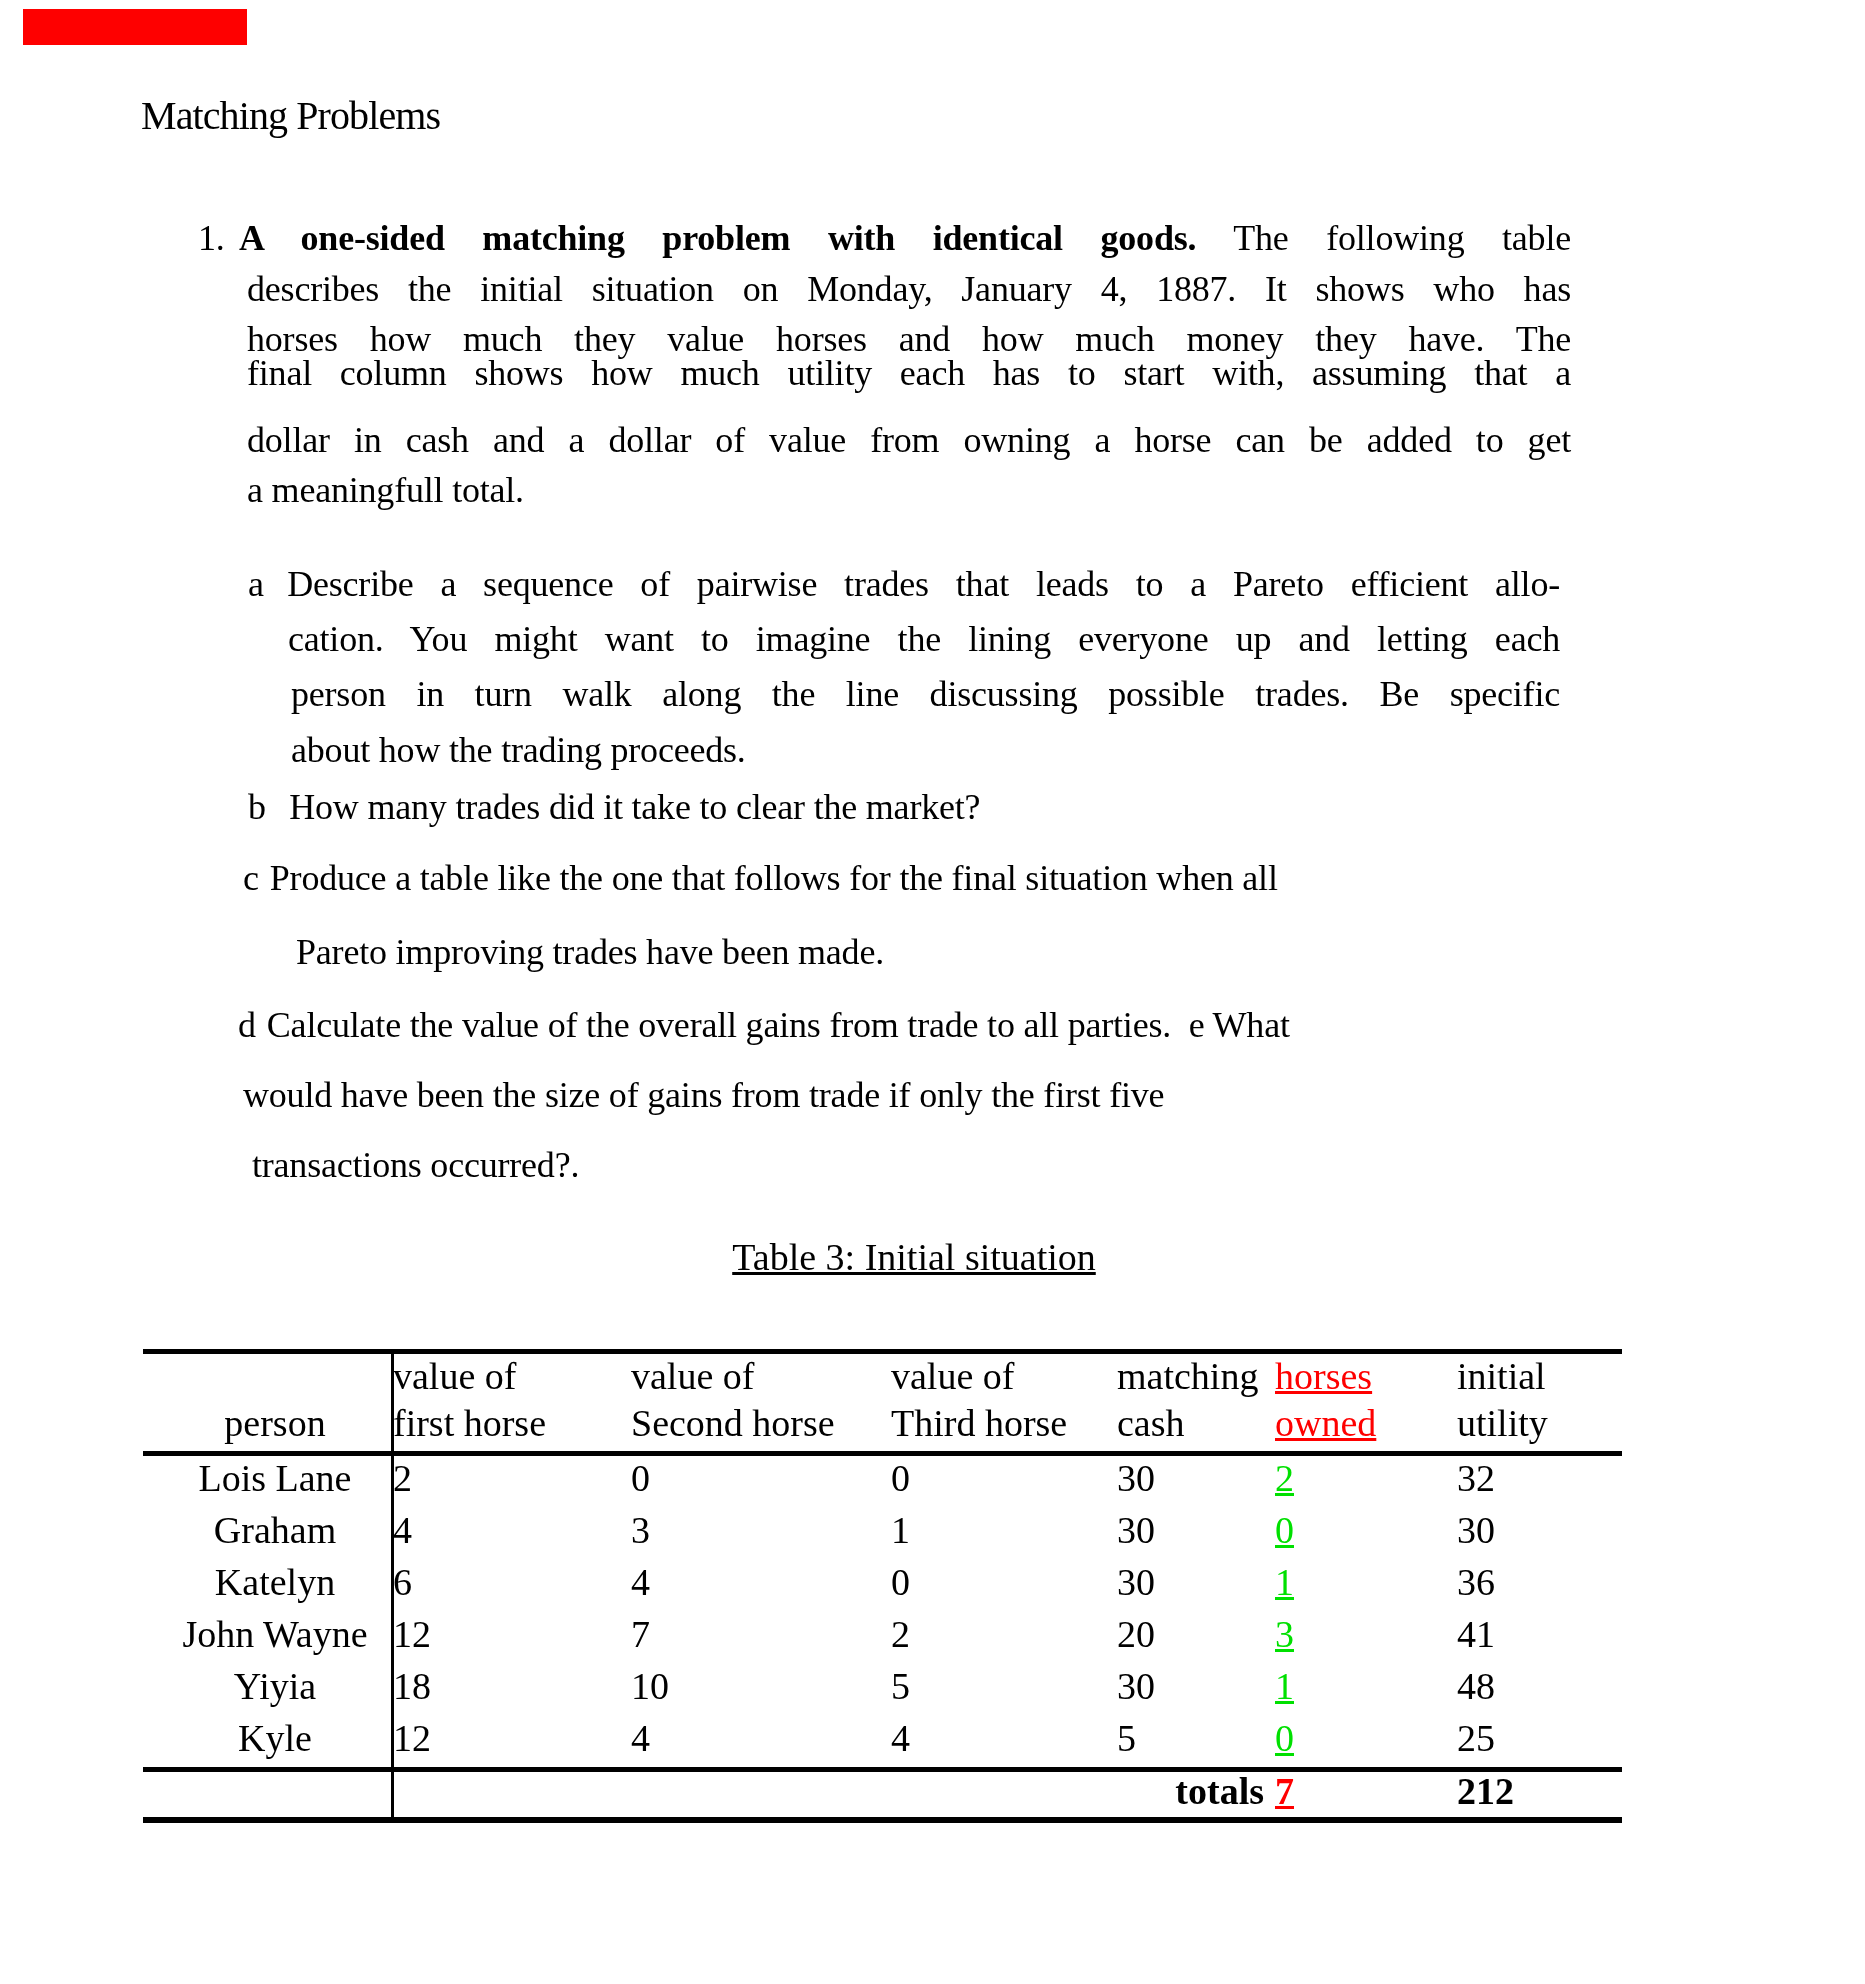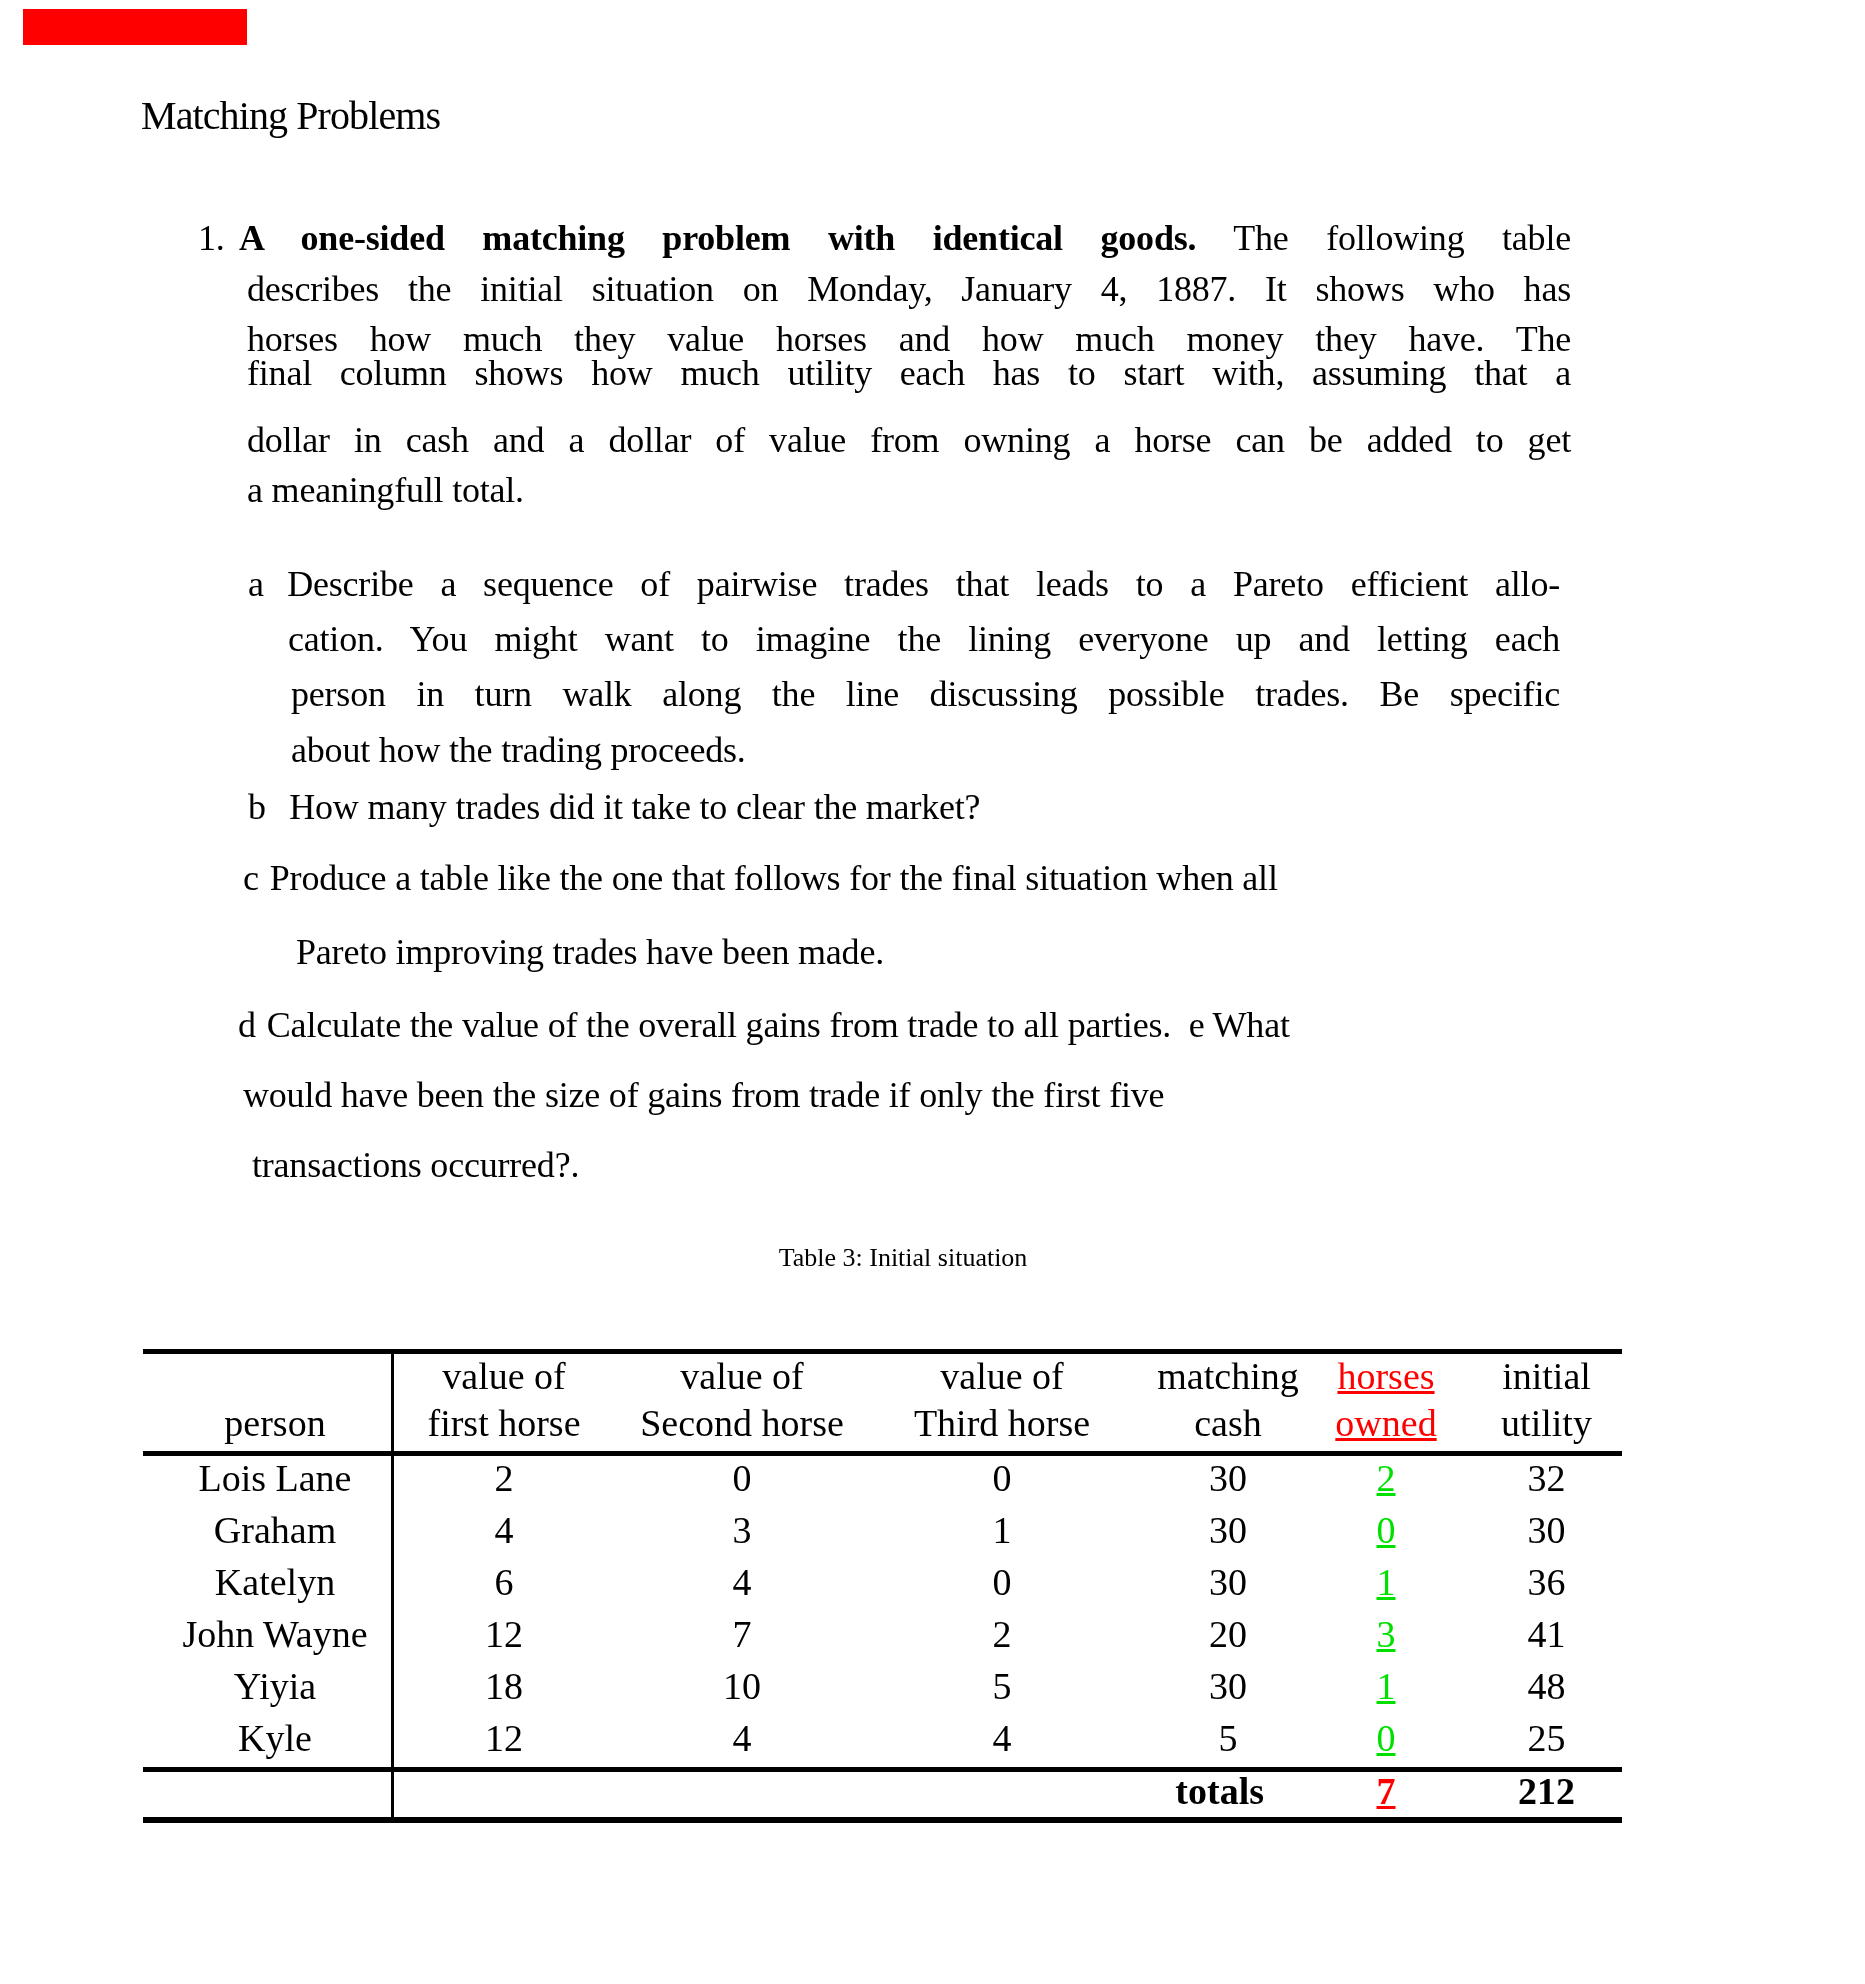--- a/index.html
+++ b/index.html
@@ -16,28 +16,28 @@
   .line{
     position:absolute;height:43px;line-height:43px;
     font-size:36px;letter-spacing:-0.2px;
   }
   .j{text-align:justify;text-align-last:justify;}
   .mkw{margin-right:23.4px;}
   .mkn{margin-right:11px;}
   .num{margin-right:14.5px;}
   b,.bold{font-weight:bold;}
   .caption{
-    position:absolute;left:241px;top:1236px;width:1324px;
-    font-size:26px;text-align:center;height:43px;line-height:43px;
+    position:absolute;left:252px;top:1236px;width:1324px;
+    font-size:38px;text-align:center;height:43px;line-height:43px;text-decoration:underline;
   }
   
   .rule{position:absolute;background:#000000;}
   .td{
     position:absolute;width:222px;height:47px;line-height:47px;
-    font-size:38px;text-align:center;white-space:nowrap;
+    font-size:38px;text-align:left;white-space:nowrap;
   }
   .colP{left:158px;width:234px;text-align:center;}
   .col1{left:393px;}
   .col2{left:631px;}
   .col3{left:891px;}
   .col4{left:1117px;}
   .col5{left:1275px;text-decoration:underline;}
   .col6{left:1457px;width:179px;}
   .hr1{top:1353px;}
   .hr2{top:1400px;}

